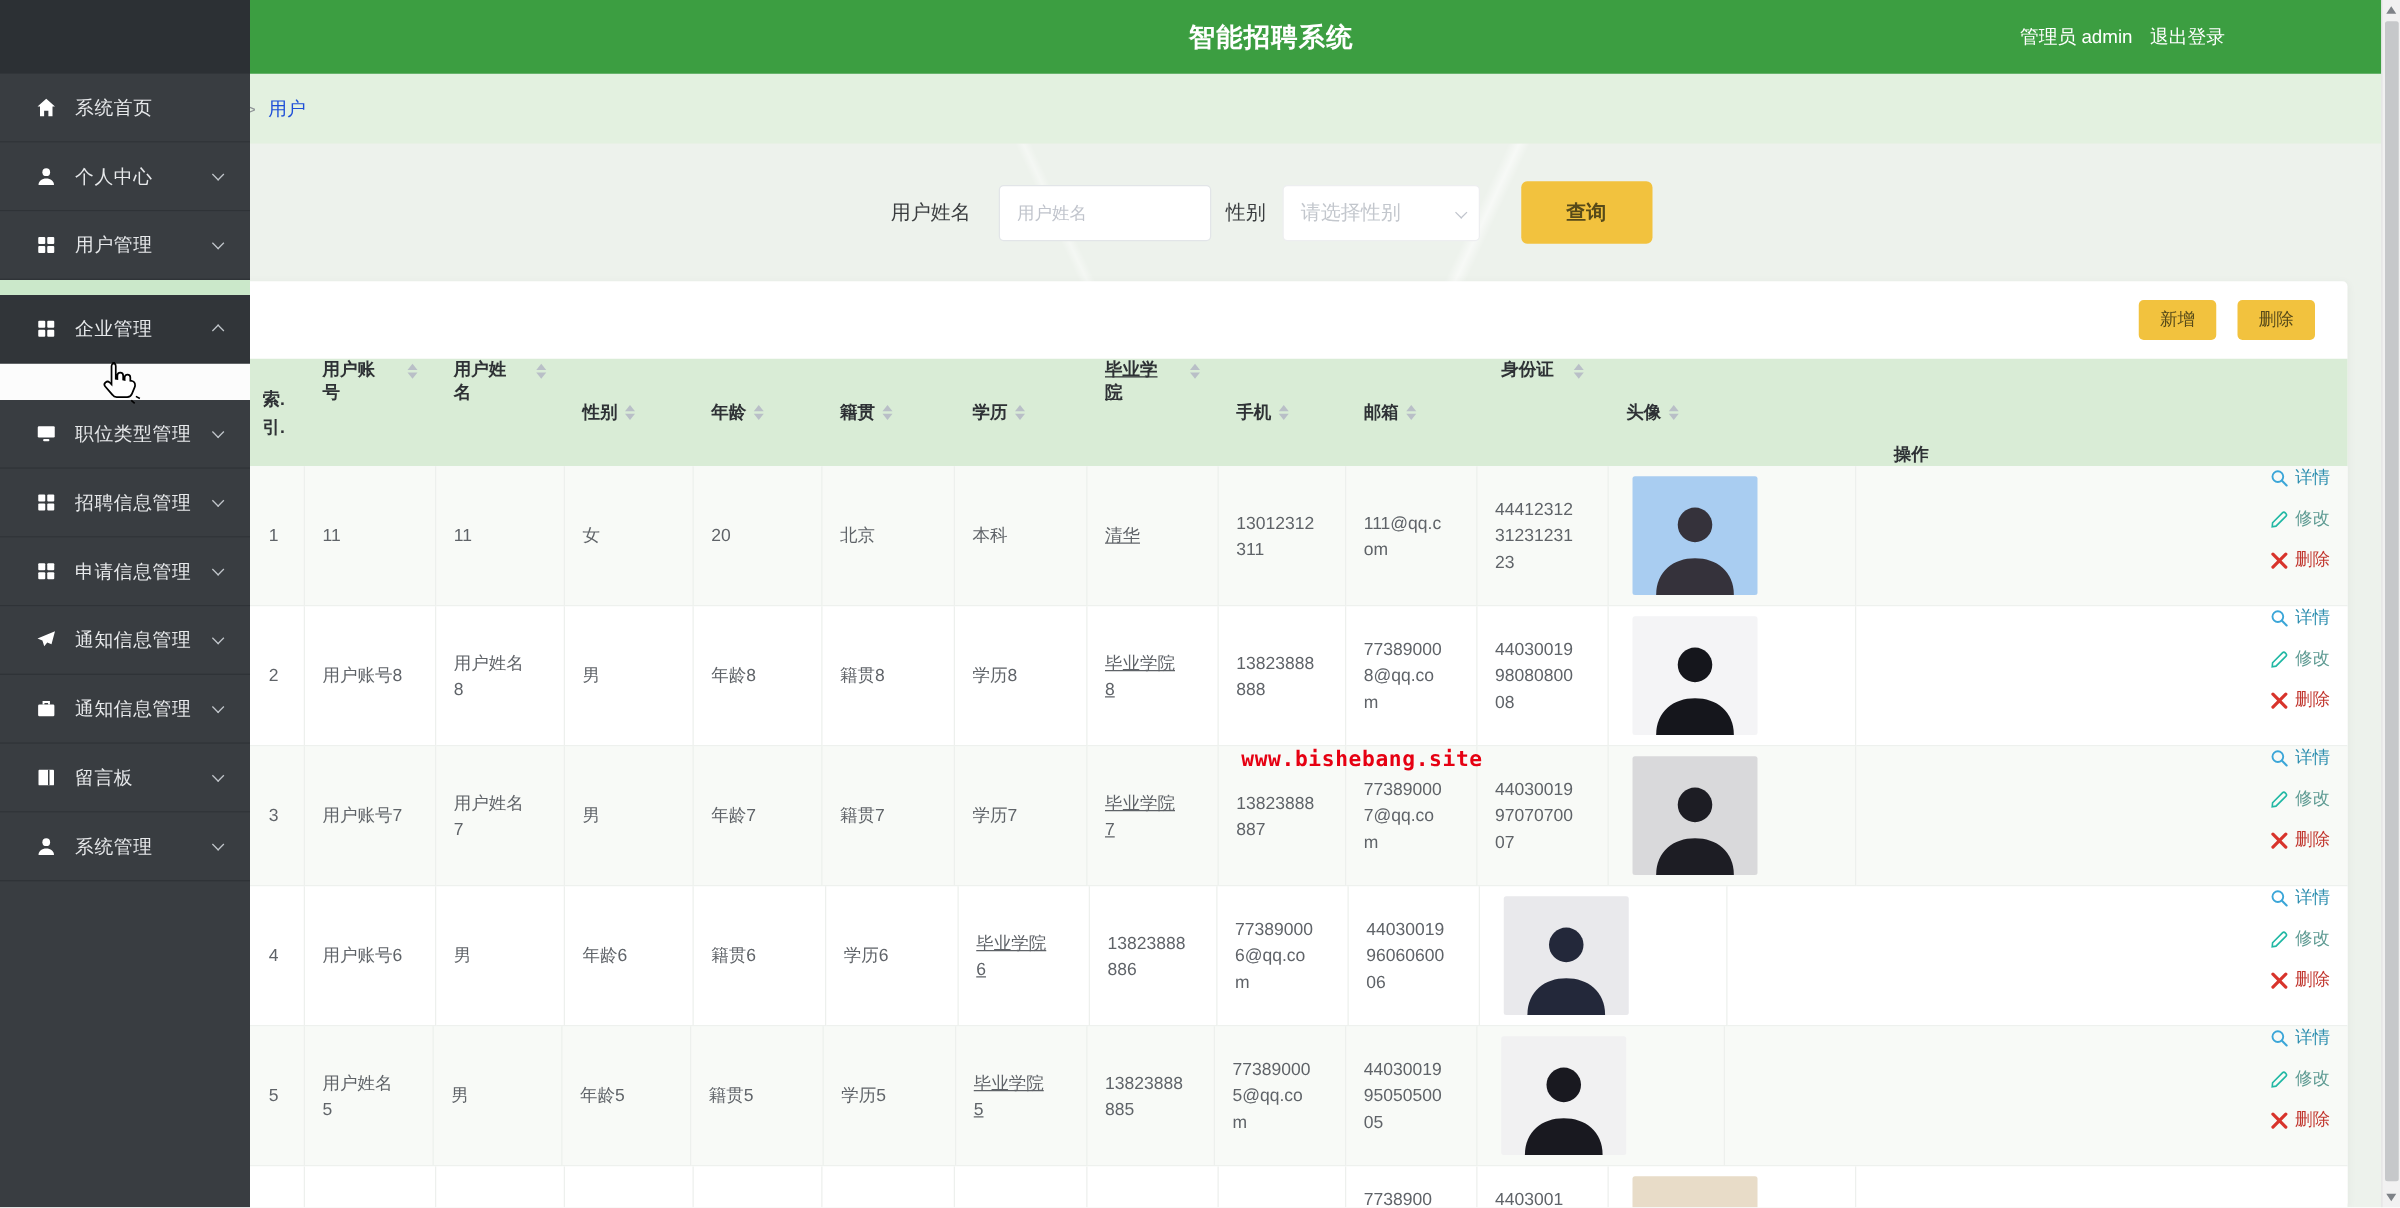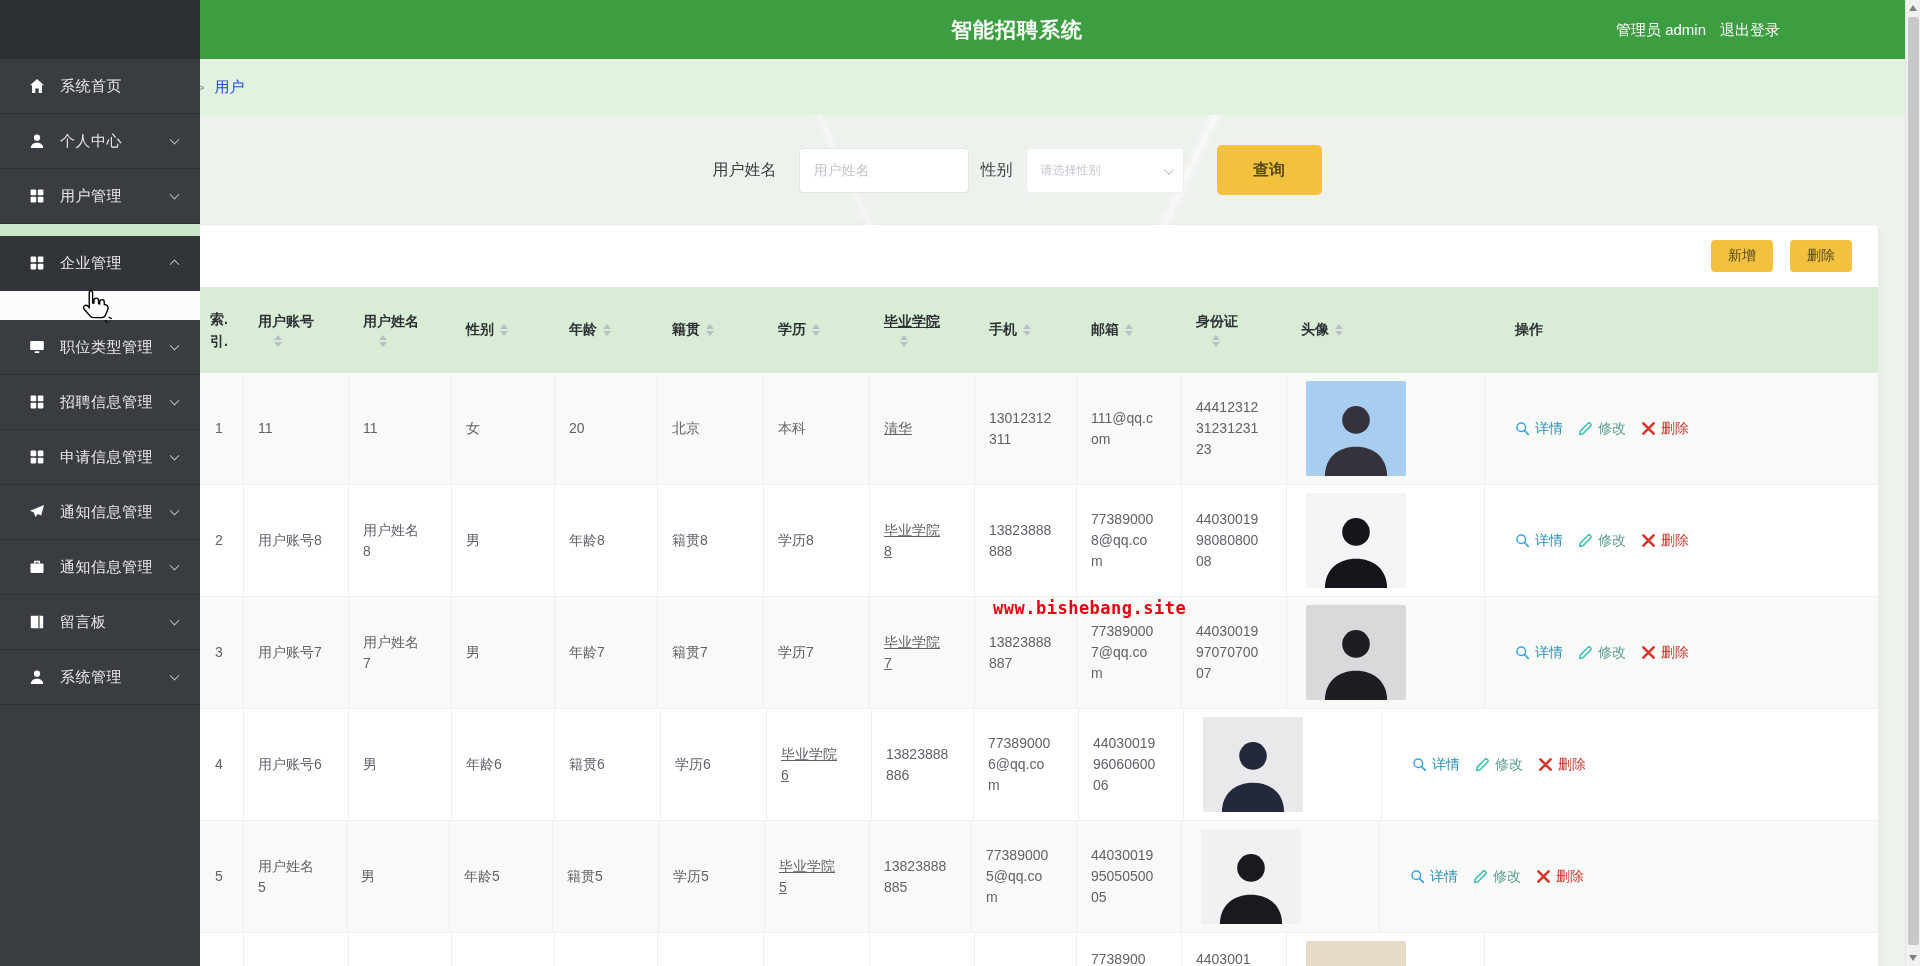--- a/index.html
+++ b/index.html
@@ -50,21 +50,21 @@
                      linear-gradient(245deg,transparent 49.7%,rgba(255,255,255,.4) 50%,transparent 50.3%);}
   .search-row{display:flex;align-items:center;justify-content:center;padding-top:25px;height:85px;}
   .search-row label{font-size:16px;color:#3A3D3F;}
   .lbl-name{margin-right:22px;}
   .inp{width:170px;height:45px;border:1px solid #E2E5E8;border-radius:4px;background:#fff;
     font-size:14px;padding:0 14px;color:#333;outline:none;}
   .inp::placeholder{color:#C0C4CC;}
   .lbl-gender{margin-left:12px;margin-right:13px;}
   .select{position:relative;width:158px;height:45px;background:#fff;border:1px solid #EDEEF0;border-radius:4px;
     display:flex;align-items:center;padding:0 14px;cursor:pointer;}
-  .select-ph{color:#C3C7CD;font-size:12px;}
+  .select-ph{color:#C3C7CD;font-size:16px;}
   .select-caret{position:absolute;right:12px;top:45%;width:7px;height:7px;
     border-right:1.5px solid #C0C4CC;border-bottom:1.5px solid #C0C4CC;transform:rotate(45deg) translateY(-30%);}
   .btn-query{margin-left:33px;width:105px;height:50px;background:var(--button-yellow);border:none;border-radius:5px;
     color:var(--button-text);font-size:16px;font-weight:700;cursor:pointer;font-family:inherit;}
 
   .card{margin:25px 42px 0 32px;background:#fff;border-radius:4px;box-shadow:0 2px 8px rgba(0,0,0,.05);}
   .card-toolbar{height:62px;display:flex;align-items:center;justify-content:flex-end;padding-right:26px;gap:17px;}
   .btn-sm{width:62px;height:32px;background:var(--button-yellow);border:none;border-radius:4px;
     color:var(--button-text);font-size:14px;cursor:pointer;font-family:inherit;}
 
@@ -75,40 +75,40 @@
   .tbody-row{height:112px;background:#fff;}
   .tbody-row.stripe{background:var(--stripe-bg);}
   .td{display:flex;align-items:center;padding:0 14px;border-right:1px solid #EDF0ED;}
   .thead .td{border-right:1px solid rgba(0,0,0,0);}
   .tbody-row .td{border-bottom:1px solid #EEF1EE;}
   .td.c13{border-right:none;}
   .c0{width:49px;justify-content:center;padding:0 4px;}
   .c1{width:49px;justify-content:center;padding:0 4px;}
   .c2{width:105px;} .c3{width:103px;} .c4{width:103px;} .c5{width:103px;} .c6{width:106px;}
   .c7{width:106px;} .c8{width:105px;text-decoration:underline;} .c9{width:102px;} .c10{width:105px;} .c11{width:105px;}
-  .c12{width:198px;} .c13{flex:1;}
+  .c12{width:198px;} .c13{flex:1;align-items:flex-end;}
   .cellspan{word-break:break-all;line-height:1.5;}
   .w62{max-width:62px;} .w64{max-width:64px;}
   .cbwrap{display:flex;align-items:flex-end;gap:2px;}
   .checkbox{width:14px;height:14px;border:1px solid #B9BEC5;border-radius:2px;background:#fff;cursor:pointer;}
   .cbdot{color:#8A8F94;font-size:12px;line-height:10px;}
   .hcell-inline{display:flex;align-items:center;}
-  .hcell-stack{flex-direction:column;justify-content:center;align-items:flex-start;display:flex;}
+  .hcell-stack{justify-content:center;align-items:flex-start;display:flex;}
   .hcell-stack .caret{margin-left:16px;margin-top:4px;}
   .idxcol{flex-direction:column;justify-content:center;line-height:1.6;}
   .caret{display:inline-flex;flex-direction:column;gap:2px;margin-left:6px;cursor:pointer;}
   .caret i{width:0;height:0;border-left:4px solid transparent;border-right:4px solid transparent;}
   .caret .cu{border-bottom:5px solid #B9BFC7;}
   .caret .cd{border-top:5px solid #B9BFC7;}
 
   .avatar{width:100px;height:95px;margin-left:5px;background:var(--bg,#ddd);border-radius:2px;
     overflow:hidden;display:flex;align-items:flex-end;justify-content:center;}
   .avatar svg{width:88px;height:82px;fill:var(--suit,#333);}
 
-  .actions{gap:15px;padding-left:30px;}
+  .actions{gap:15px;padding-left:30px;flex-direction:column;}
   .act{display:inline-flex;align-items:center;gap:5px;cursor:pointer;white-space:nowrap;}
   .act .ic{width:15px;height:15px;}
   .act.detail{color:var(--action-detail);}
   .act.detail .ic *{stroke:var(--action-detail-icon);}
   .act.edit{color:var(--action-edit);}
   .act.edit .ic *{stroke:var(--action-edit-icon);}
   .act.remove{color:var(--action-delete);}
   .act.remove .ic *{stroke:var(--action-delete-icon);}
 
   .tr.partial{height:33px;overflow:hidden;background:#fff;text-align:right;}

